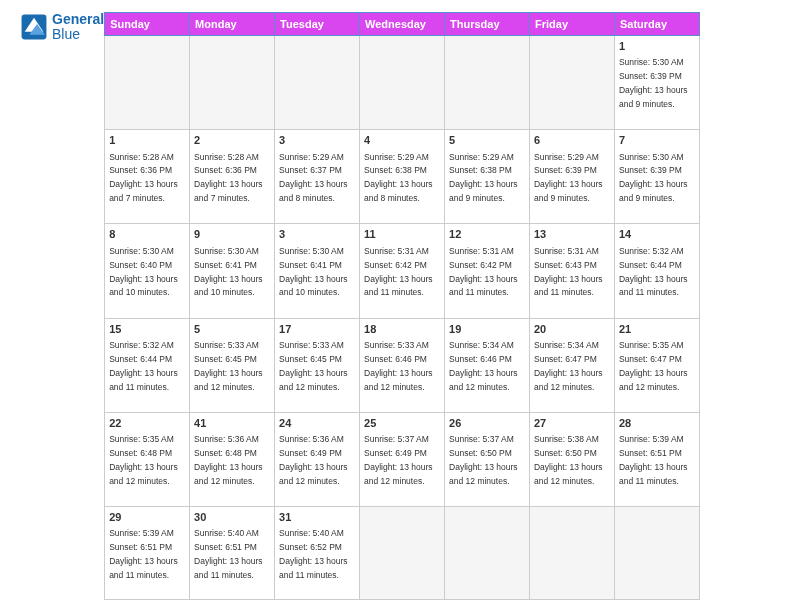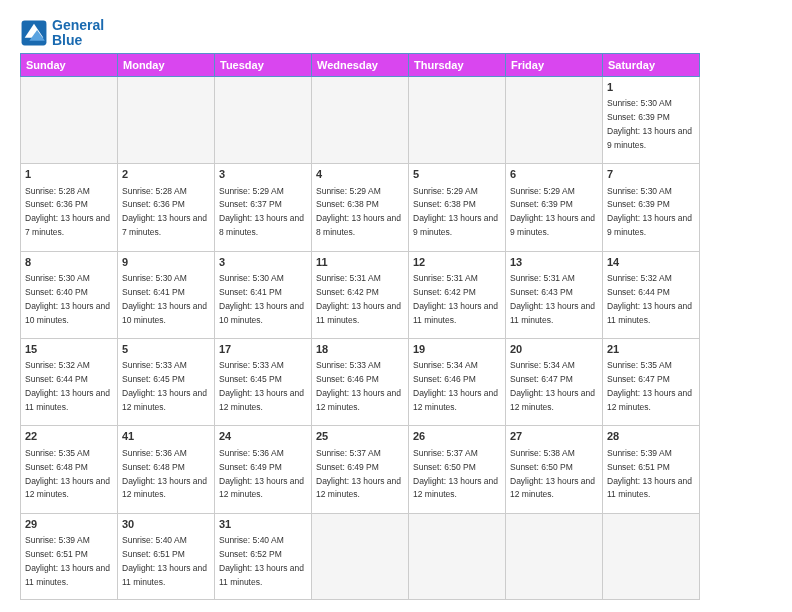--- a/index.html
+++ b/index.html
@@ -6,23 +6,22 @@
     body {
       font-family: Arial, sans-serif;
       background: #fff;
       width: 792px;
       height: 612px;
       overflow: hidden;
     }
     .page {
       width: 720px;
       height: 612px;
-      padding: 18px 20px 12px 20px;
+      padding: 12px 20px 12px 20px;
       display: flex;
-      flex-direction: column;
     }
     .header-row {
       display: flex;
       align-items: flex-start;
       justify-content: space-between;
       margin-bottom: 4px;
     }
     .logo {
       display: flex;
       align-items: center;
@@ -103,21 +102,21 @@
 <div class="page">
   <div class="header-row">
     <div class="logo">
       <svg class="logo-icon" viewBox="0 0 36 36">
         <rect x="2" y="2" width="32" height="32" rx="4" fill="#1a6ab0"></rect>
         <polygon points="18,6 30,24 6,24" fill="white"></polygon>
         <polygon points="22,14 32,28 12,28" fill="#5ba3e0"></polygon>
       </svg>
       <div class="logo-text">
         <div style="color:#1a6ab0;font-size:14px;font-weight:bold;">General</div>
-        <div style="color:#1a6ab0;font-size:14px;font-weight:bold;">Blue</div>
+        <div style="color:#1a6ab0;font-size:14px;font-weight:normal;">Blue</div>
       </div>
     </div>
     <div class="title-block">
     </div>
   </div>
 
   <table class="calendar">
     <thead>
       <tr>
       <th>Sunday</th>

